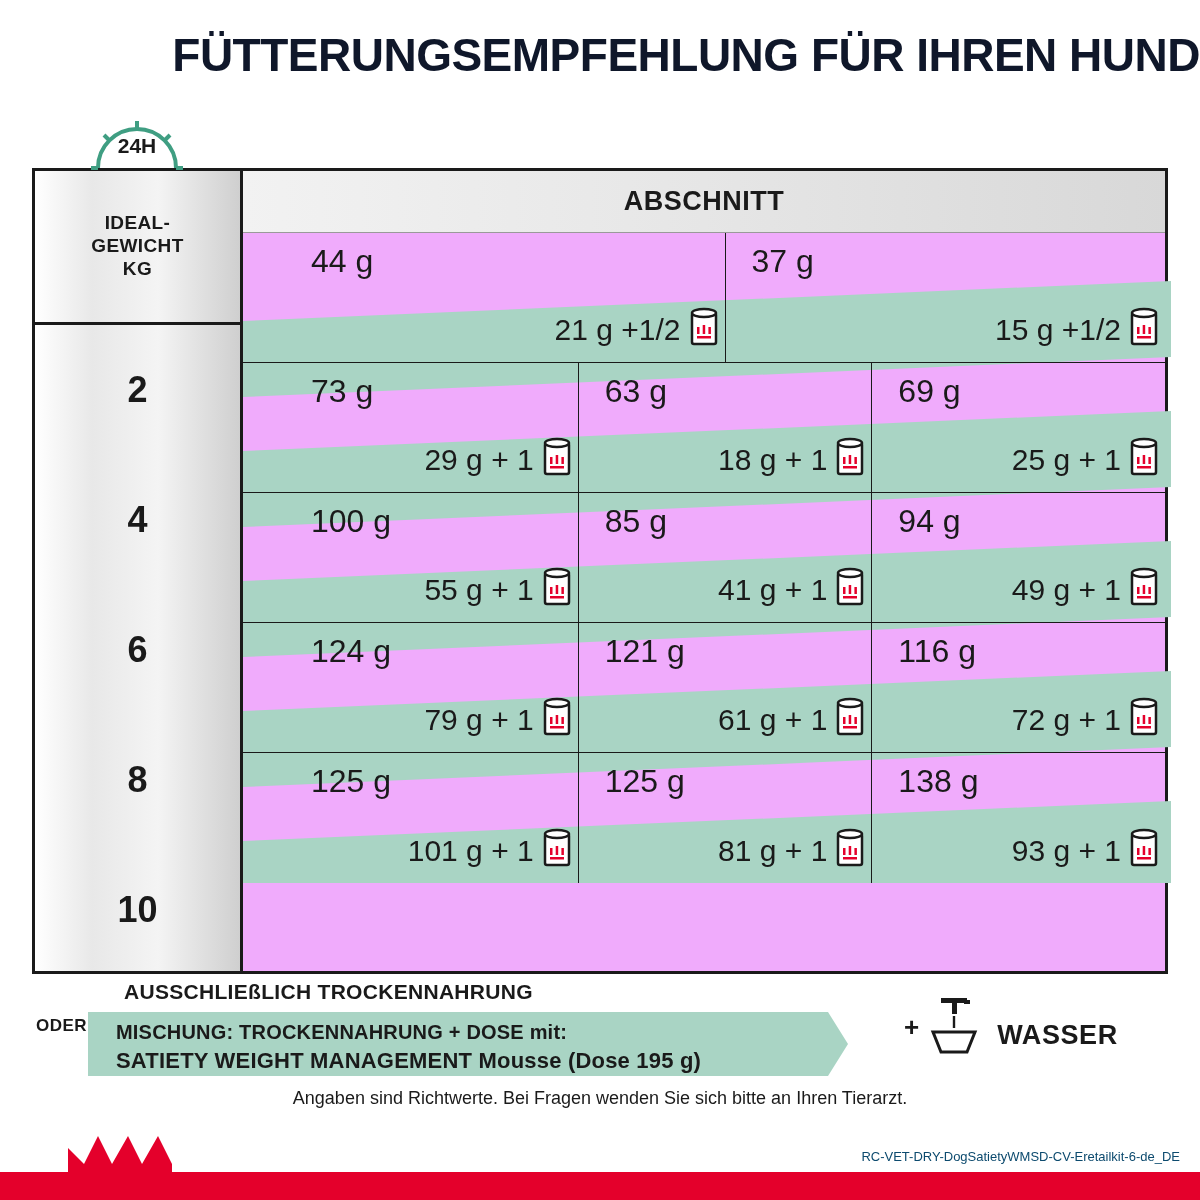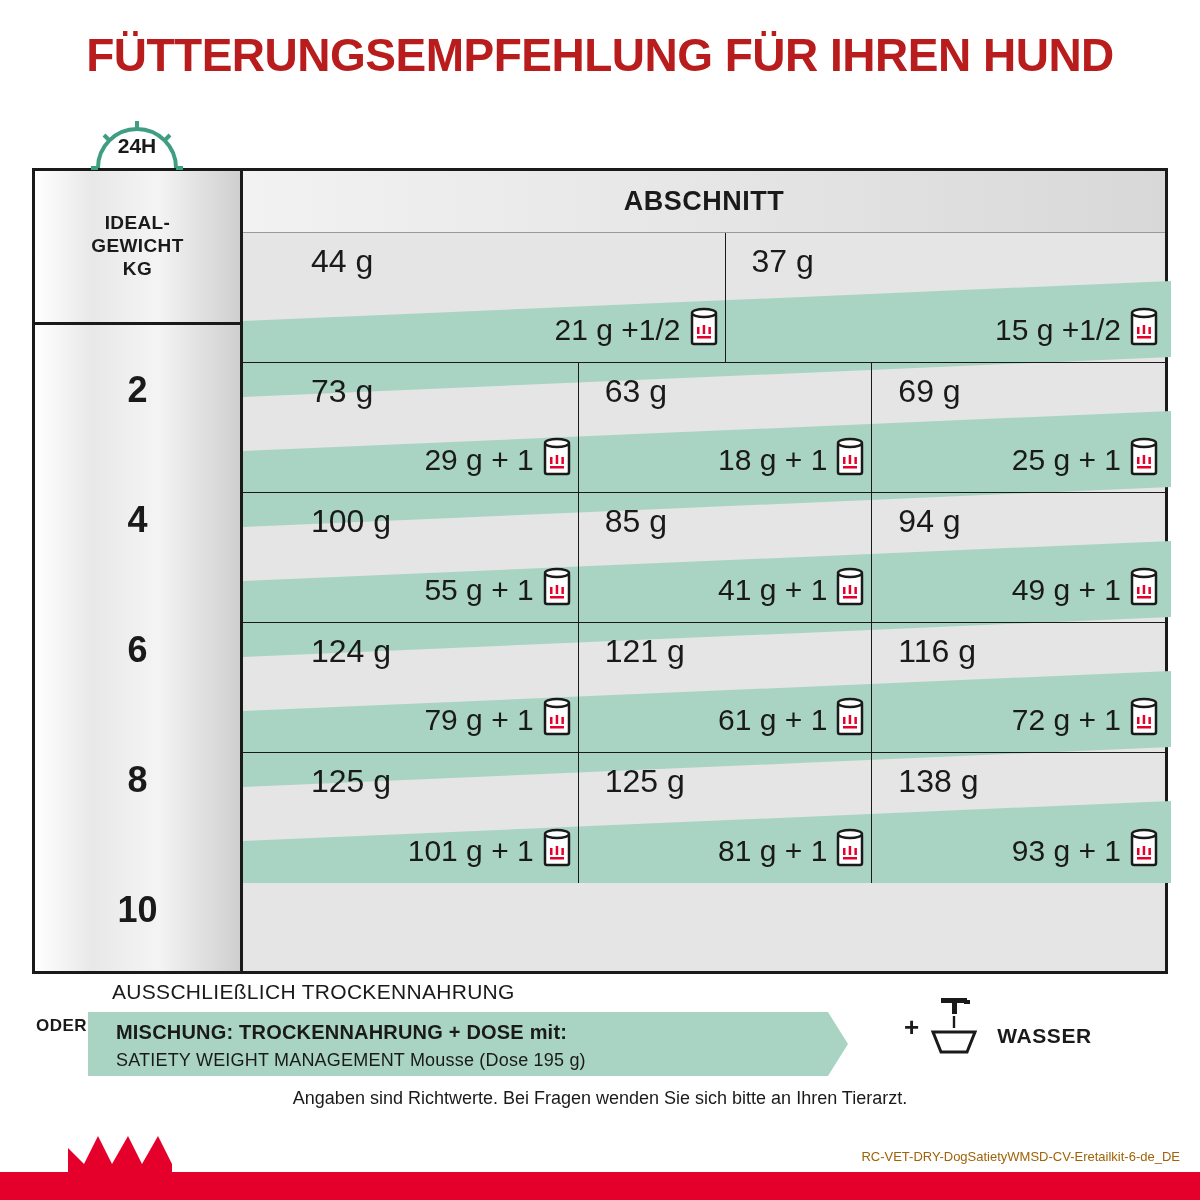--- a/index.html
+++ b/index.html
@@ -21,25 +21,25 @@
     width: 1200px;
     height: 1200px;
   }
 
   
   .title {
     position: absolute;
     top: 28px;
     left: 0;
     width: 1200px;
-    text-align: center;
+    text-align: right;
     font-size: 46px;
     font-weight: bold;
     letter-spacing: -0.5px;
-    color: #b91c1c;
+    color: #0f172a;
     font-family: "Liberation Sans", sans-serif;
   }
 
   
   .badge24 {
     position: absolute;
     left: 88px;
     top: 118px;
     width: 98px;
     height: 52px;
@@ -58,21 +58,21 @@
 
   
   .table-wrap {
     position: absolute;
     left: 32px;
     top: 168px;
     width: 1136px;
     height: 806px;
     border: 3px solid #1a1a1a;
     box-sizing: border-box;
-    background: #e5e5e5;
+    background: #f0abfc;
   }
 
   
   .col-weight {
     position: absolute;
     left: 0; top: 0;
     width: 208px;
     height: 100%;
     background: linear-gradient(to right, #ffffff 0%, #e8e8e8 28%, #f4f4f4 60%, #cfcfcf 100%);
     border-right: 3px solid #1a1a1a;
@@ -207,62 +207,62 @@
   .oder {
     position: absolute;
     left: 4px;
     top: 42px;
     font-size: 17px;
     font-weight: bold;
     letter-spacing: 0.5px;
   }
   .legend-dry {
     position: absolute;
-    left: 80px;
+    left: 92px;
     top: 6px;
     font-size: 21px;
-    font-weight: normal;
+    font-weight: bold;
     letter-spacing: 0.3px;
   }
   .legend-mix {
     position: absolute;
     left: 56px;
     top: 38px;
     width: 760px;
     height: 64px;
   }
   .legend-mix .txt {
     position: absolute;
     left: 28px;
     top: 7px;
     font-size: 20px;
     font-weight: bold;
     line-height: 1.35;
     letter-spacing: 0.2px;
   }
   .legend-mix .txt .sub {
-    font-size: 18px;
-    font-weight: normal;
+    font-size: 22px;
+    font-weight: bold;
   }
   .water {
     position: absolute;
     left: 872px;
     top: 16px;
     width: 264px;
     height: 74px;
     display: flex;
     align-items: center;
   }
   .water .plus {
     font-size: 26px;
     font-weight: bold;
     margin-right: 4px;
   }
   .water .label {
-    font-size: 21px;
+    font-size: 27px;
     font-weight: bold;
     letter-spacing: 0.6px;
     margin-left: 12px;
     margin-top: 17px;
   }
 
   .disclaimer {
     position: absolute;
     left: 0;
     top: 1088px;
@@ -287,21 +287,21 @@
     left: 62px;
     bottom: 12px;
     width: 118px;
     height: 62px;
   }
   .ref-code {
     position: absolute;
     right: 20px;
     bottom: 36px;
     font-size: 13px;
-    color: #a16207;
+    color: #0c4a6e;
   }
 </style>
 </head>
 <body>
 
 <div class="page">
 
   <div class="title">FÜTTERUNGSEMPFEHLUNG FÜR IHREN HUND</div>
 
   <div class="badge24">

